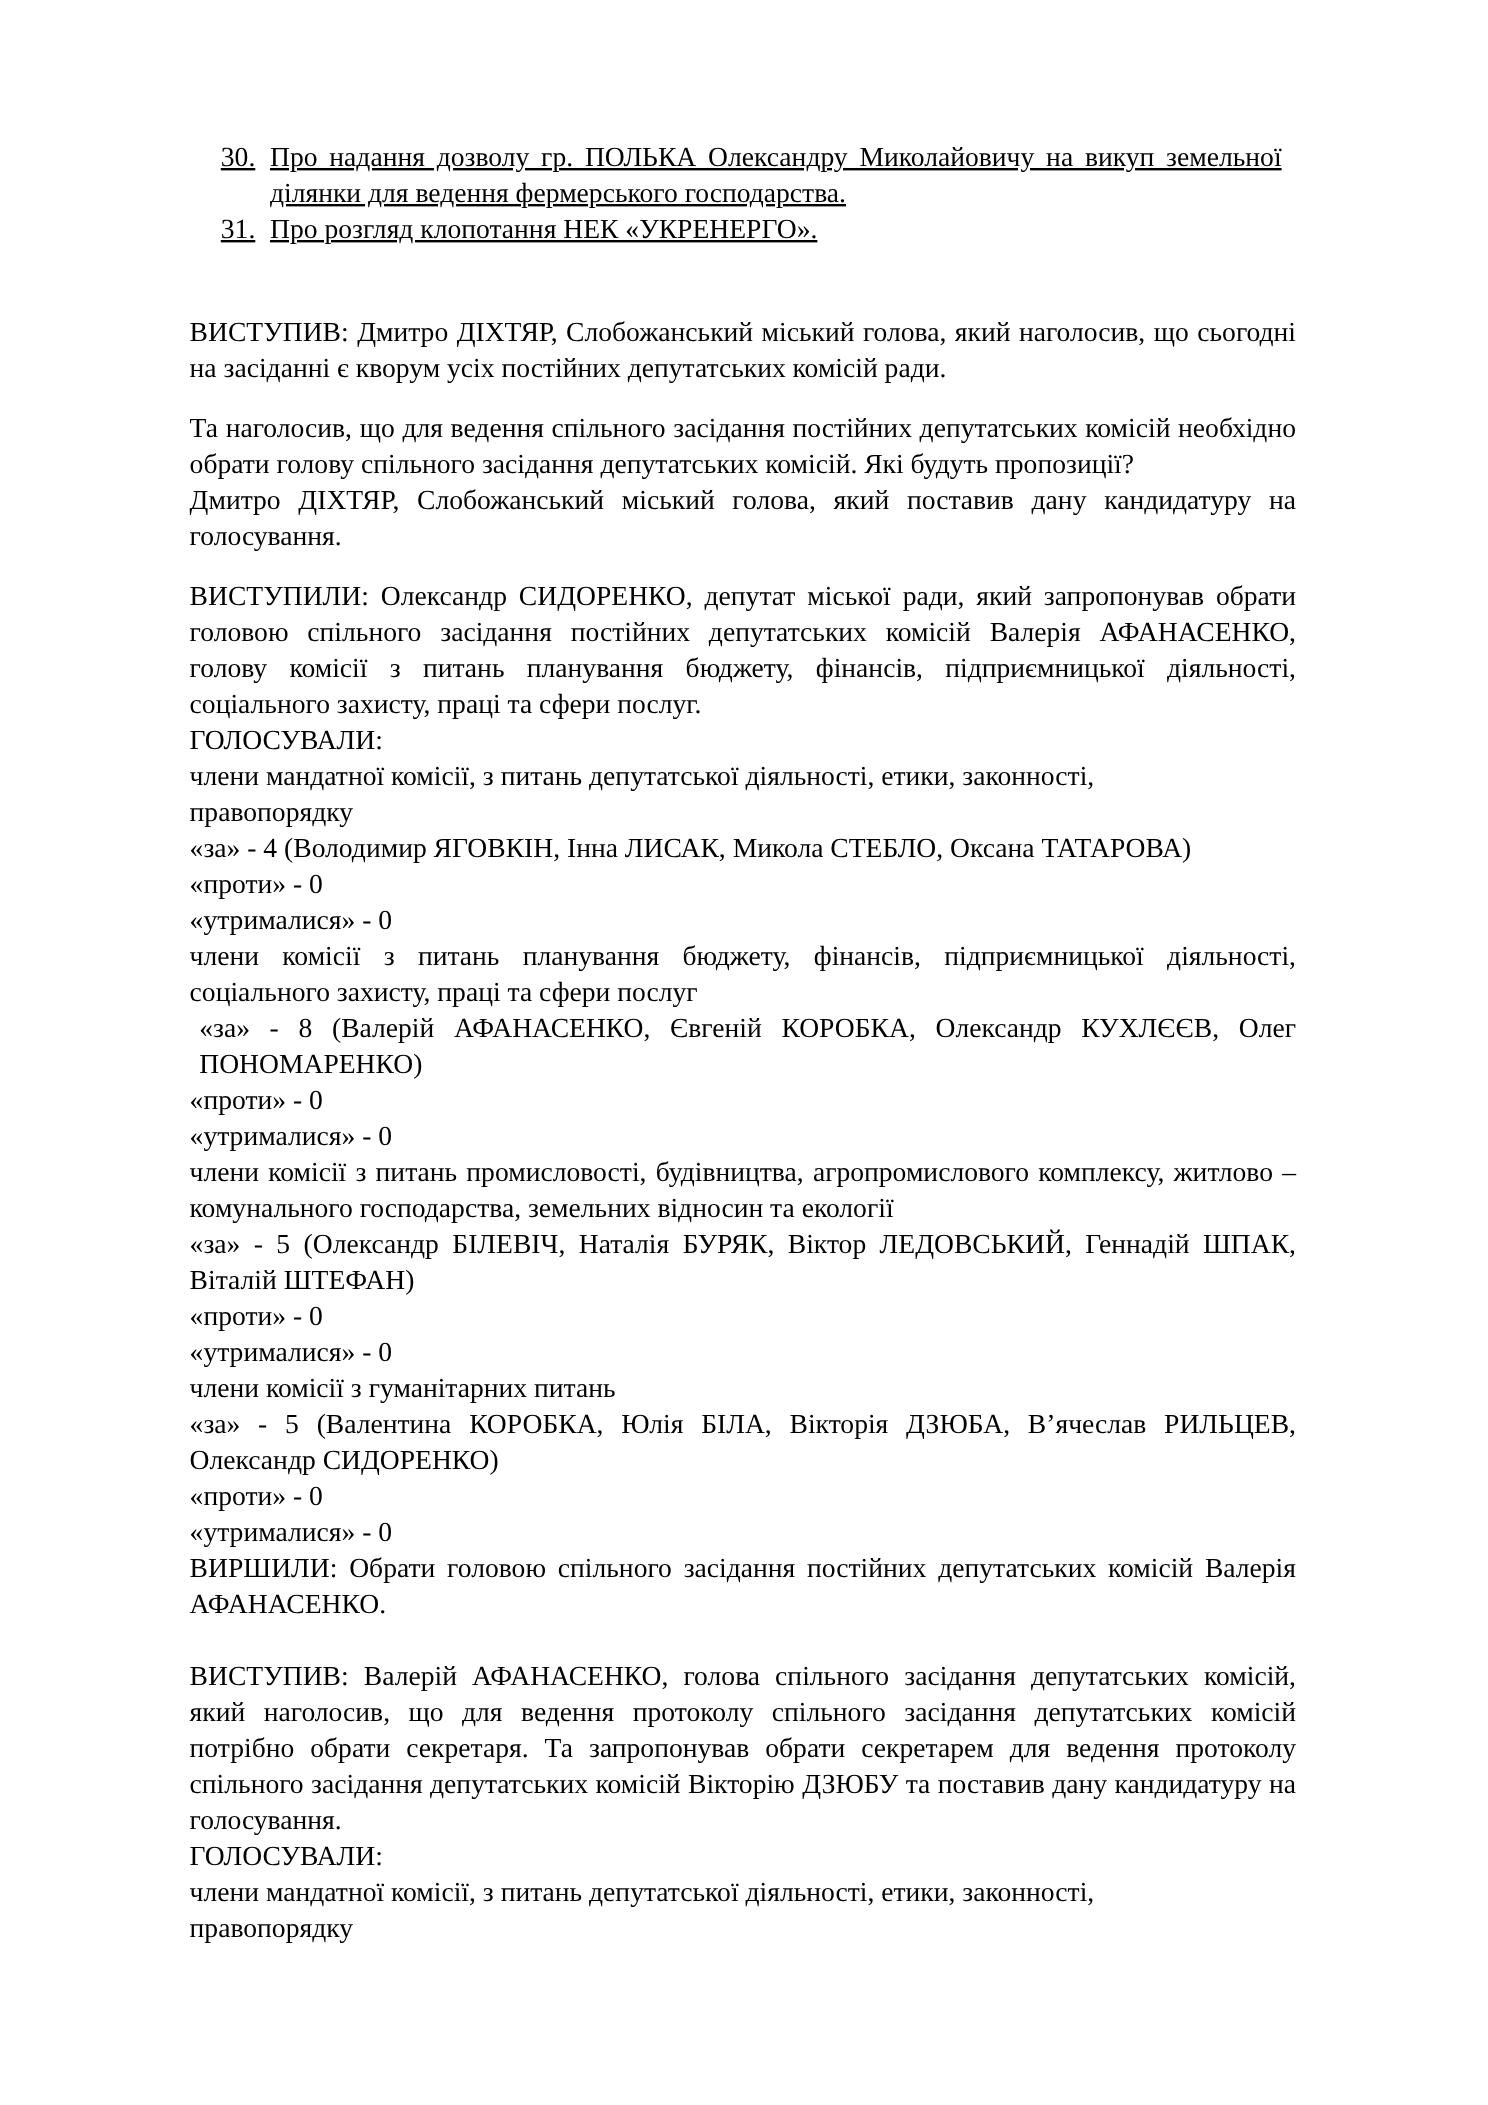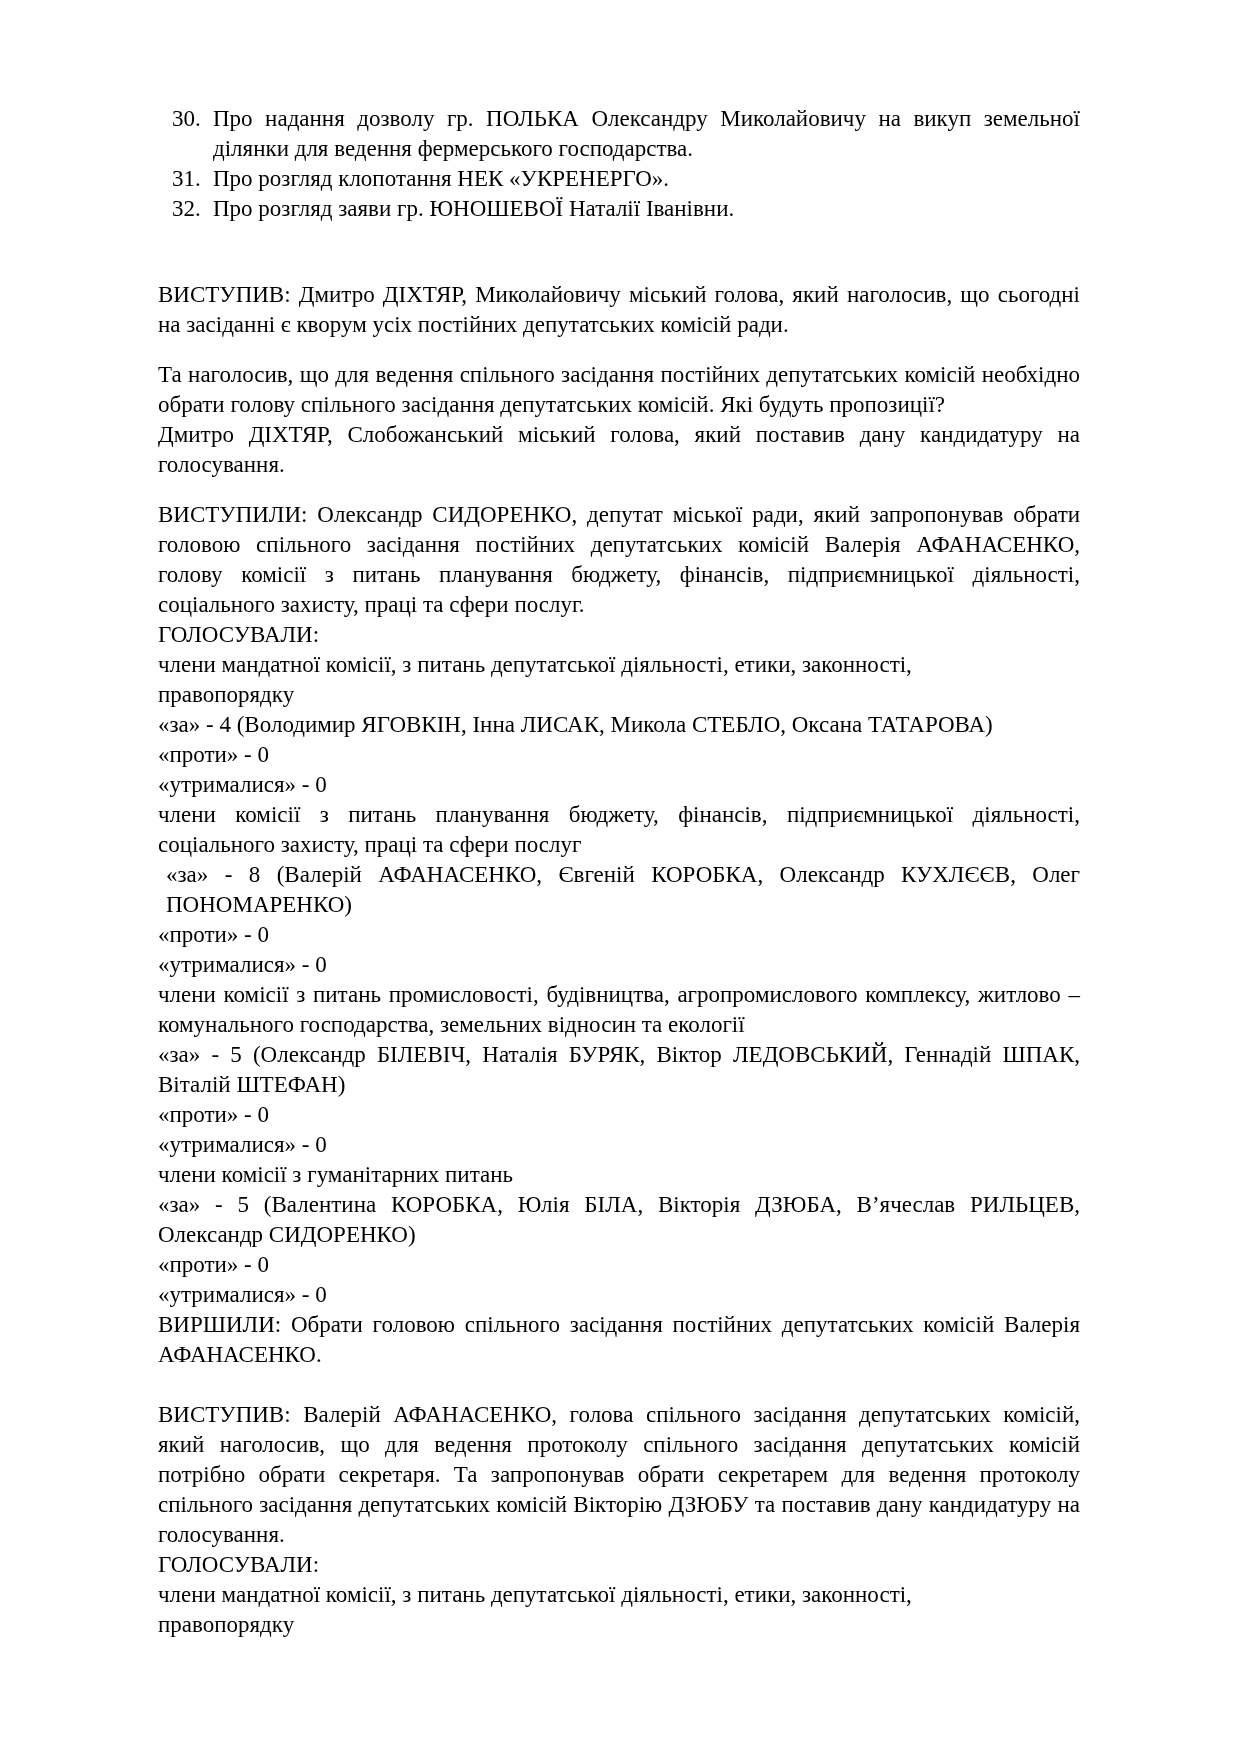--- a/index.html
+++ b/index.html
@@ -14,22 +14,23 @@
     background: #ffffff;
     box-sizing: border-box;
     padding: 104px 160px 0 158px;
     font-family: "Liberation Serif", serif;
     font-size: 23px;
     line-height: 30px;
     color: #000000;
     overflow: hidden;
   }
   .agenda-list {
-    margin: 0;
+    margin: 12px;
     padding: 0;
+    text-decoration: underline;
   }
   .agenda-item {
     display: flex;
     align-items: flex-start;
   }
   .agenda-item .num {
     flex: none;
     width: 41px;
     margin-left: 14px;
     box-sizing: border-box;
@@ -54,27 +55,23 @@
 
   <div class="agenda-list">
     <div class="agenda-item">
       <span class="num">30.</span>
       <span class="li-text">Про надання дозволу гр. ПОЛЬКА Олександру Миколайовичу на викуп земельної ділянки для ведення фермерського господарства.</span>
     </div>
     <div class="agenda-item">
       <span class="num">31.</span>
       <span class="li-text">Про розгляд клопотання НЕК «УКРЕНЕРГО».</span>
     </div>
-    <div class="agenda-item">
-      <span class="num">32.</span>
-      <span class="li-text">Про розгляд заяви гр. ЮНОШЕВОЇ Наталії Іванівни.</span>
-    </div>
   </div>
 
-  <p class="para gap-a">ВИСТУПИВ: Дмитро ДІХТЯР, Миколайовичу міський голова, який наголосив, що сьогодні на засіданні є кворум усіх  постійних депутатських комісій ради.</p>
+  <p class="para gap-a">ВИСТУПИВ: Дмитро ДІХТЯР, Слобожанський міський голова, який наголосив, що сьогодні на засіданні є кворум усіх  постійних депутатських комісій ради.</p>
 
   <p class="para gap-b">Та наголосив, що  для ведення спільного засідання постійних депутатських комісій необхідно обрати голову спільного засідання депутатських комісій. Які будуть пропозиції?</p>
 
   <p class="para">Дмитро ДІХТЯР, Слобожанський міський голова, який поставив дану кандидатуру на голосування.</p>
   <p class="para gap-b">ВИСТУПИЛИ: Олександр СИДОРЕНКО, депутат міської ради, який запропонував обрати головою спільного засідання постійних депутатських комісій Валерія АФАНАСЕНКО, голову комісії з питань планування бюджету, фінансів, підприємницької діяльності, соціального захисту, праці та сфери послуг.</p>
 
   <p class="para">ГОЛОСУВАЛИ:</p>
   <p class="para">члени мандатної комісії, з питань депутатської діяльності, етики, законності,</p>
   <p class="para">правопорядку</p>
   <p class="para">«за» - 4 (Володимир ЯГОВКІН, Інна ЛИСАК, Микола СТЕБЛО, Оксана ТАТАРОВА)</p>

